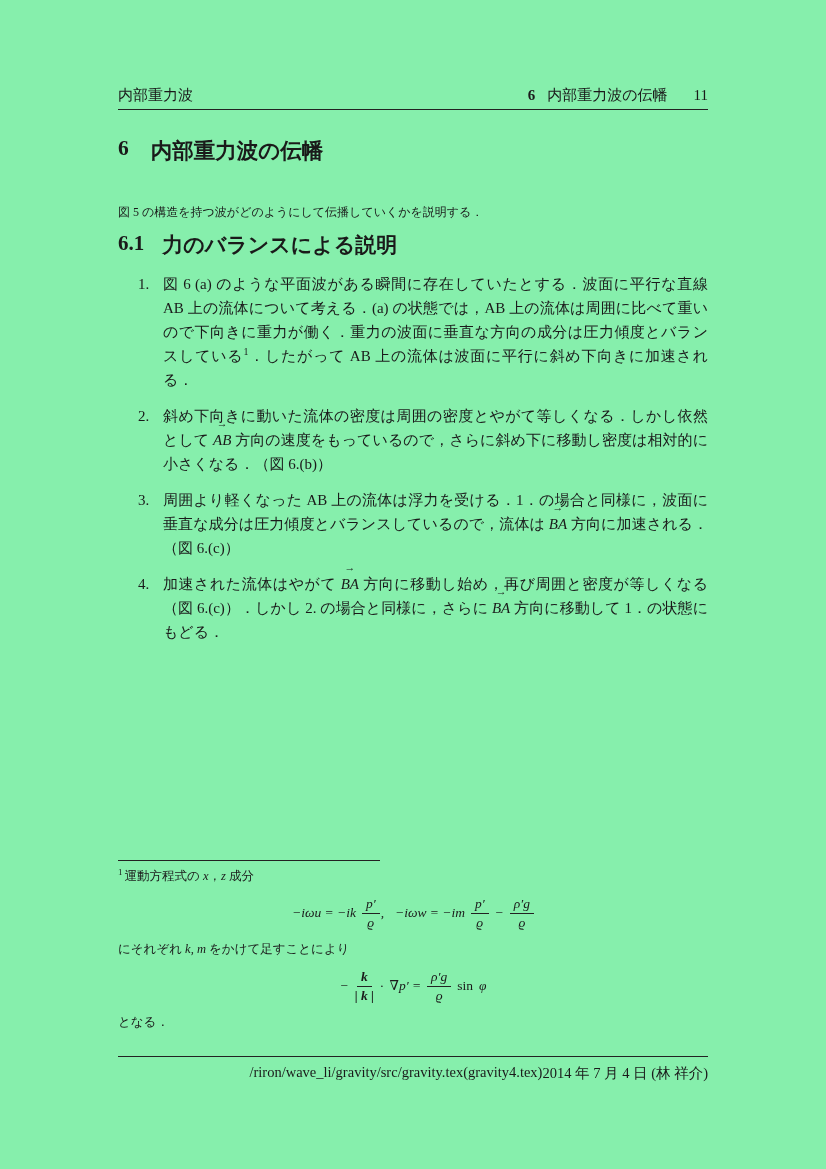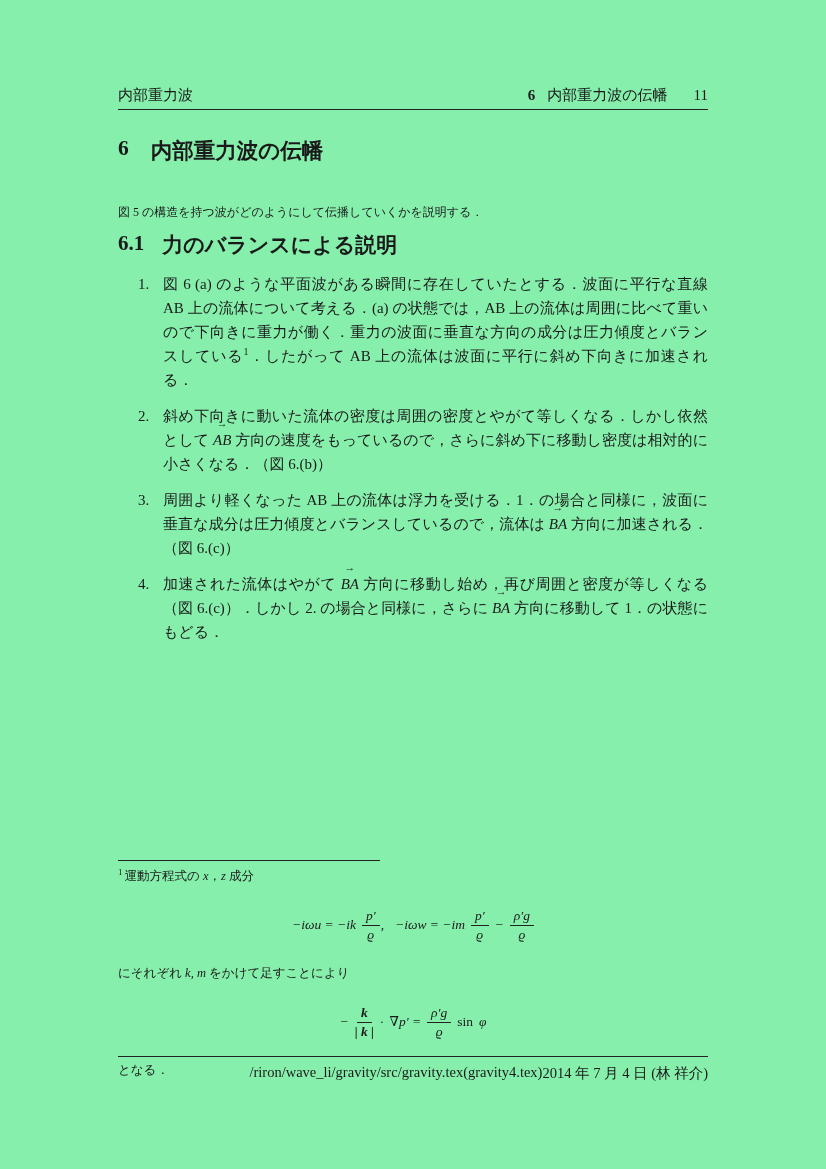--- a/index.html
+++ b/index.html
@@ -59,21 +59,21 @@
   .footnote {
     position:absolute; left:118px; top:860px; width:590px;
     font-size:12.5px; line-height:19px;
   }
   .fn-rule { width:262px; border-top:1px solid #222; margin-bottom:6px; }
   sup.fnm { font-size:9px; vertical-align:super; line-height:0; margin-right:2px; }
   .mi { font-style:italic; }
 
   .equation {
     display:flex; justify-content:center; align-items:center;
-    margin:22px 0; font-size:13.5px; font-style:italic; line-height:1.15;
+    margin:10px 0; font-size:13.5px; font-style:italic; line-height:1.15;
   }
   .equation > span { margin:0 3px; }
   .eq-sep { margin-left:-2px !important; margin-right:8px !important; }
   .frac { display:inline-flex; flex-direction:column; align-items:center; }
   .frac .num { display:block; padding:0 4px 1px; border-bottom:1px solid #222; }
   .frac .den { display:block; padding-top:1px; }
   .upright { font-style:normal; }
   .bk { font-weight:bold; }
 
   

